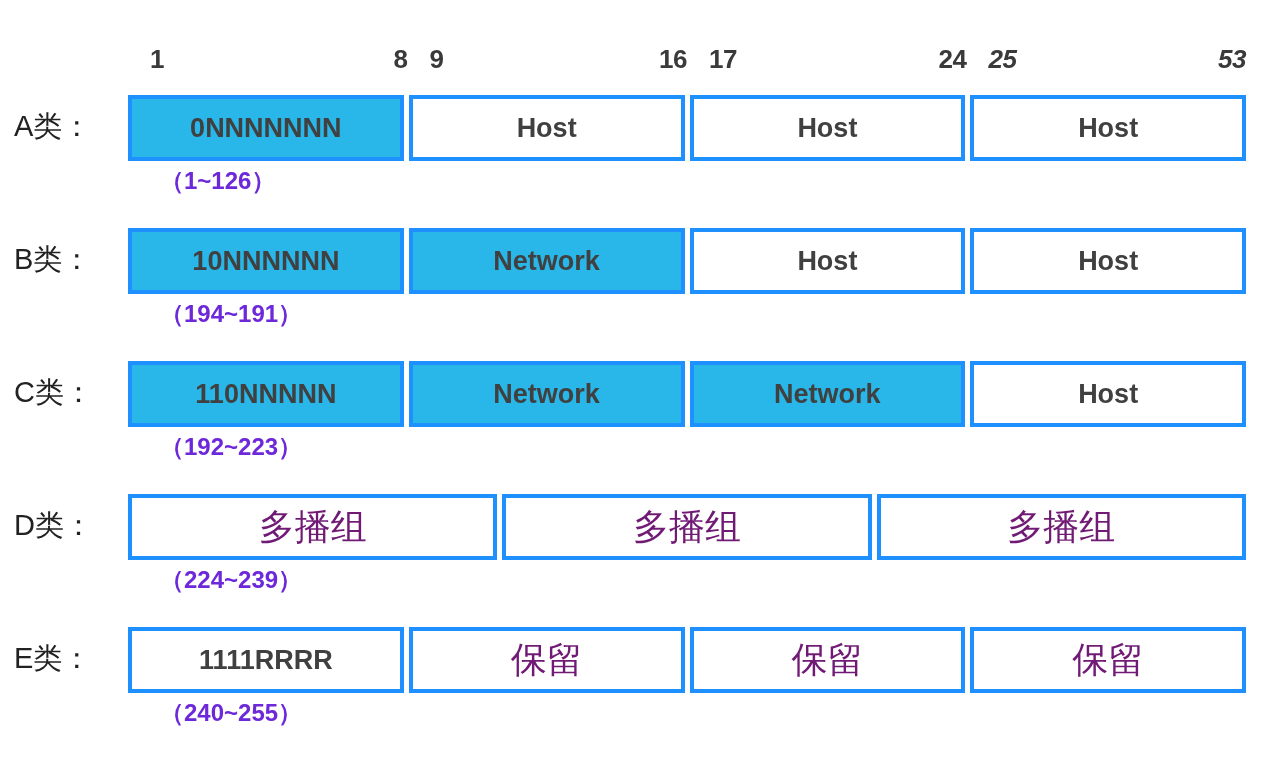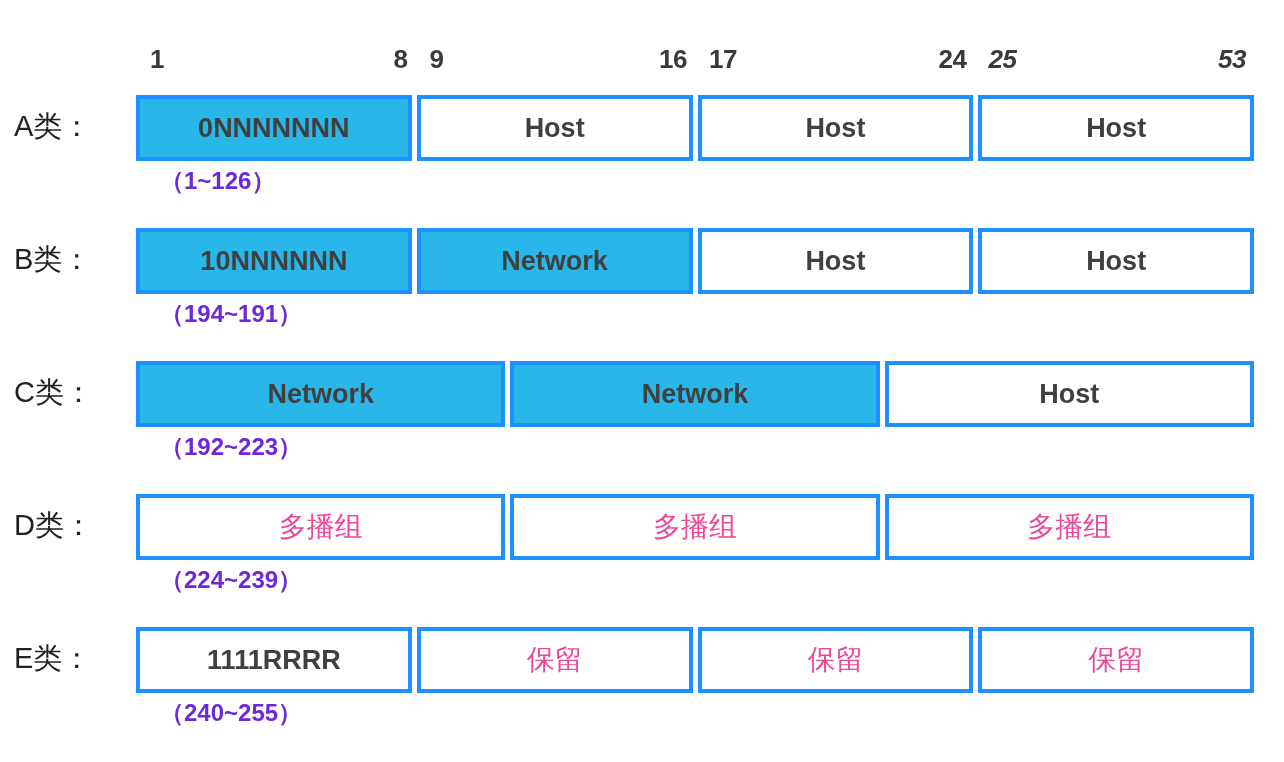--- a/index.html
+++ b/index.html
@@ -64,21 +64,21 @@
     top: 12px;
     width: 120px;
     font-size: 29px;
     font-weight: normal;
     color: #222222;
     letter-spacing: 0px;
     white-space: nowrap;
   }
   .bar {
     position: absolute;
-    left: 136px;
+    left: 128px;
     top: 0px;
     width: 1118px;
     height: 66px;
     display: flex;
     box-sizing: border-box;
   }
   .cell {
     position: relative;
     flex: 1 1 0;
     box-sizing: border-box;
@@ -93,22 +93,22 @@
     white-space: nowrap;
     margin-right: 5px;
   }
   .cell:last-child { margin-right: 0; }
   .cell.filled {
     background: #29B6E8;
   }
   .cell.cjk {
     font-family: Liberation Serif, serif;
     font-weight: normal;
-    font-size: 28px;
-    color: #ec4899;
+    font-size: 36px;
+    color: #701a75;
   }
   .range {
     position: absolute;
     left: 160px;
     top: 70px;
     font-size: 24px;
     font-weight: bold;
     color: #6d28d9;
     white-space: nowrap;
   }
@@ -154,20 +154,21 @@
           <div class="cell filled">10NNNNNN</div>
           <div class="cell filled">Network</div>
           <div class="cell">Host</div>
           <div class="cell">Host</div>
         </div>
         <div class="range">（194~191）</div>
       </div>
       <div class="row" style="top: 361px;">
         <div class="row-label">C类：</div>
         <div class="bar">
+          <div class="cell filled">110NNNNN</div>
           <div class="cell filled">Network</div>
           <div class="cell filled">Network</div>
           <div class="cell">Host</div>
         </div>
         <div class="range">（192~223）</div>
       </div>
       <div class="row" style="top: 494px;">
         <div class="row-label">D类：</div>
         <div class="bar">
           <div class="cell cjk">多播组</div>

